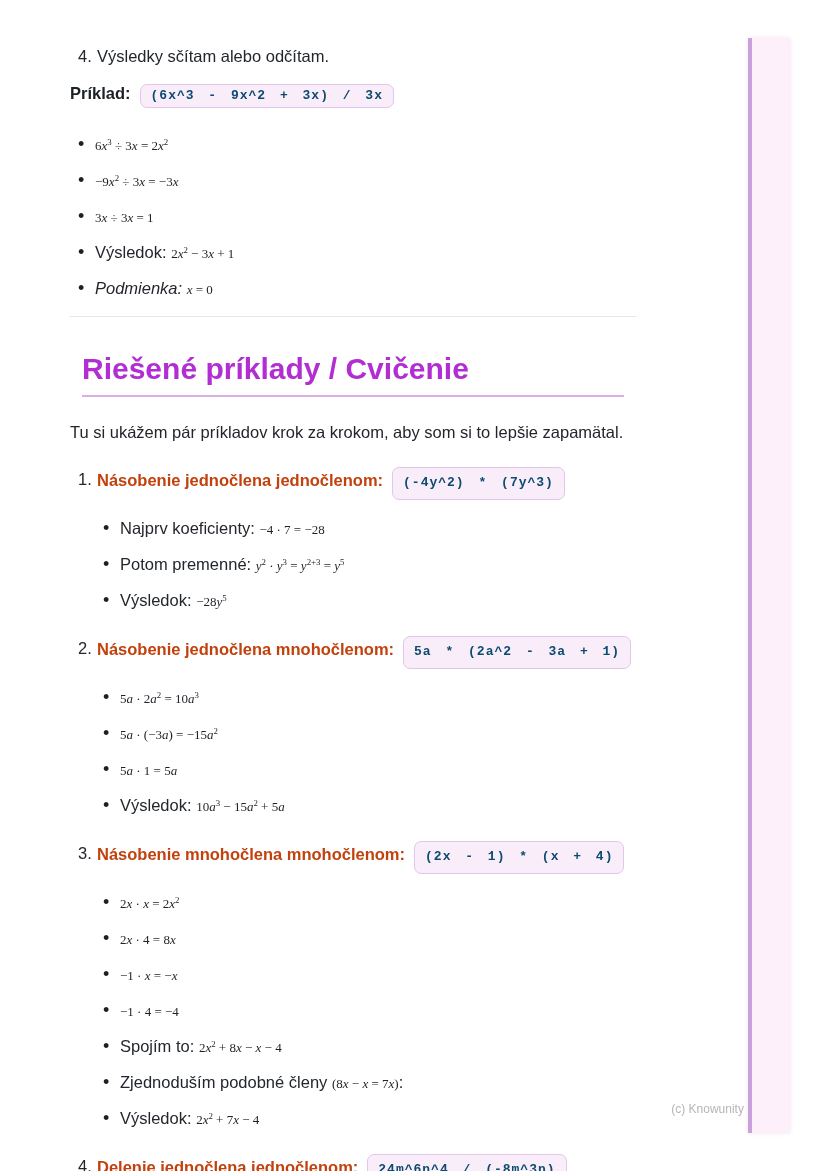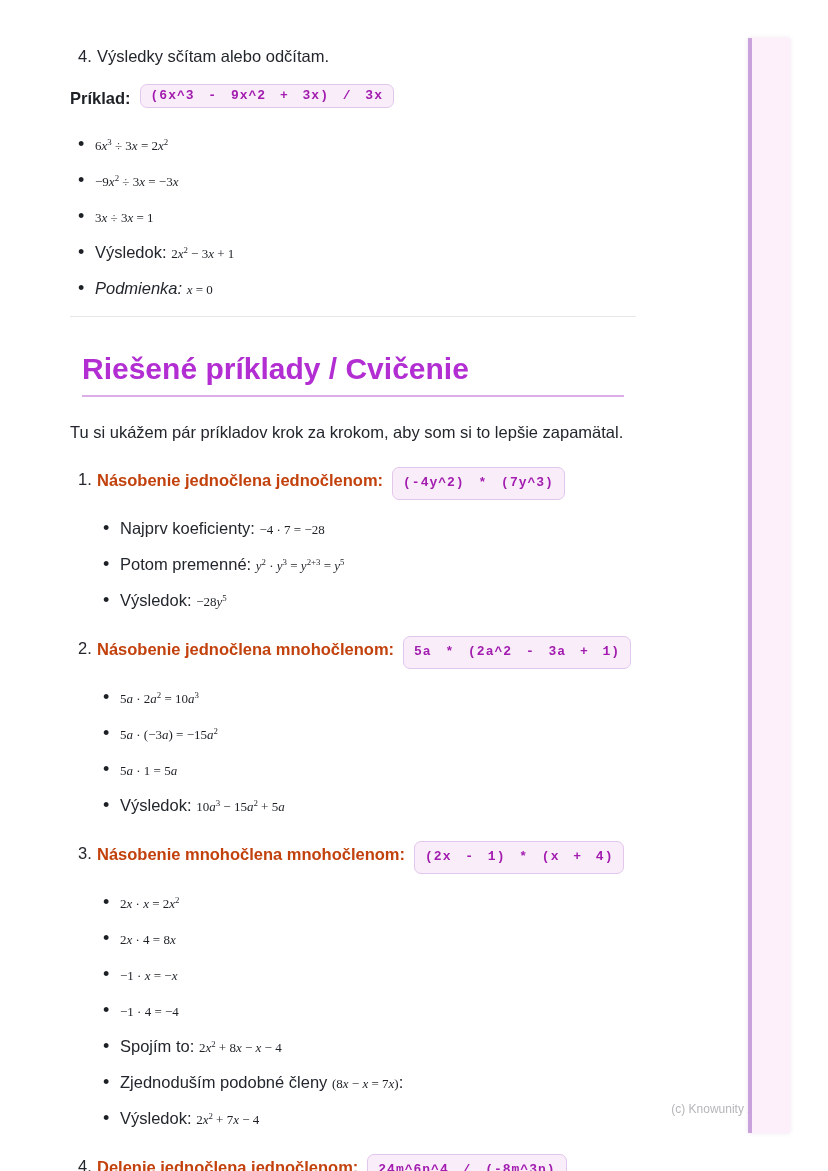--- a/index.html
+++ b/index.html
@@ -6,26 +6,26 @@
   .page{position:relative;width:828px;height:1171px;background:#ffffff;overflow:hidden;
         font-family:"Liberation Sans", sans-serif;color:#23272d;}
   .doc{position:absolute;left:70px;top:44px;width:566px;}
 
   
   .oli{display:flex;align-items:flex-start;line-height:24px;font-size:16.5px;}
   .oli .num{flex:0 0 19px;margin-left:8px;color:#23272d;}
   .oli .txt{flex:1;}
 
   
-  .example-row{margin-top:16px;display:flex;align-items:flex-end;}
+  .example-row{margin-top:16px;display:flex;align-items:flex-start;}
   .bold-label{font-weight:bold;font-size:16.5px;color:#1d2126;}
   .code-badge{display:inline-block;margin-left:9px;padding:3px 10px 4px;
       background:#f9edfa;border:1px solid #e3c6ec;border-radius:7px;
       font-family:"Liberation Mono", monospace;font-size:13px;font-weight:bold;
-      letter-spacing:1px;word-spacing:5px;color:#a21caf;white-space:nowrap;}
+      letter-spacing:1px;word-spacing:5px;color:#0c4a6e;white-space:nowrap;}
 
   
   .math-list{list-style:none;margin:24px 0 0;padding:0;}
   .math-list li{display:flex;line-height:24px;margin:0 0 10px;font-size:16.5px;}
   .math-list li:last-child{margin-bottom:0;}
   .math-list .dot{flex:0 0 17px;font-size:18px;color:#1d2126;}
   .top-list{margin-left:8px;}
   .steps{margin:16px 0 0 33px;}
   .math{font-family:"Liberation Serif", serif;font-size:13px;color:#1d2126;}
   .math i{font-style:italic;}

